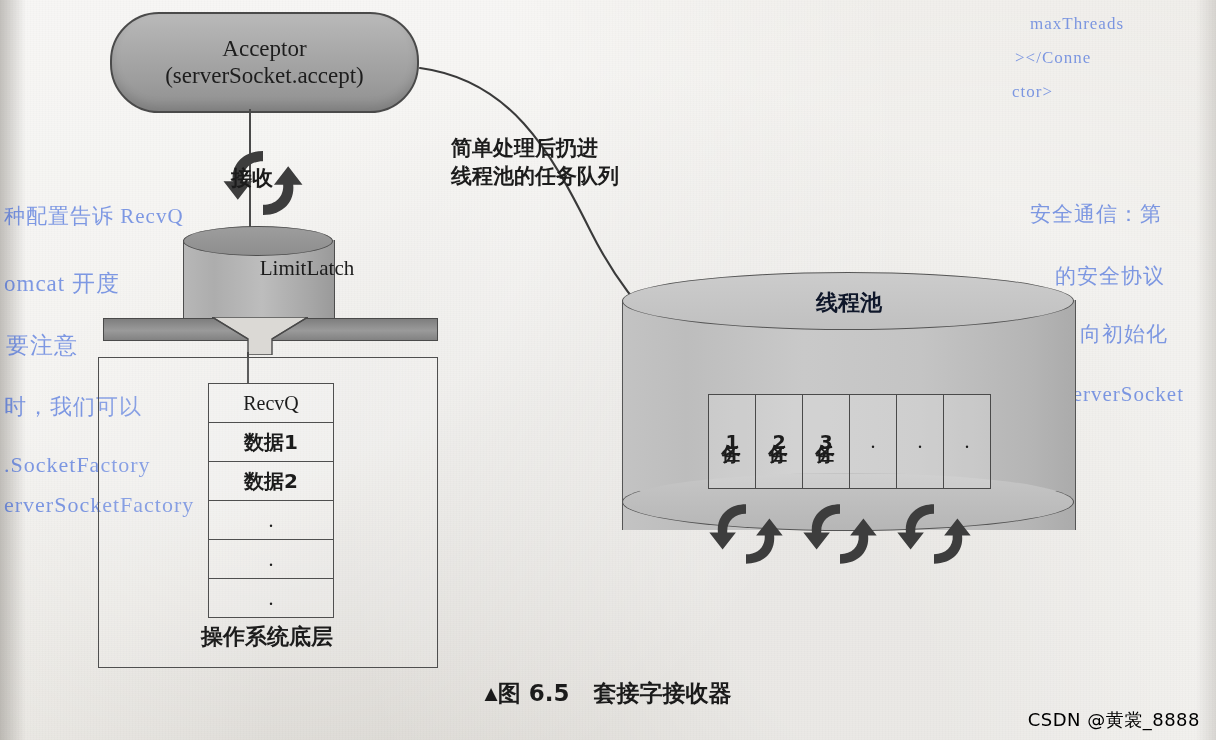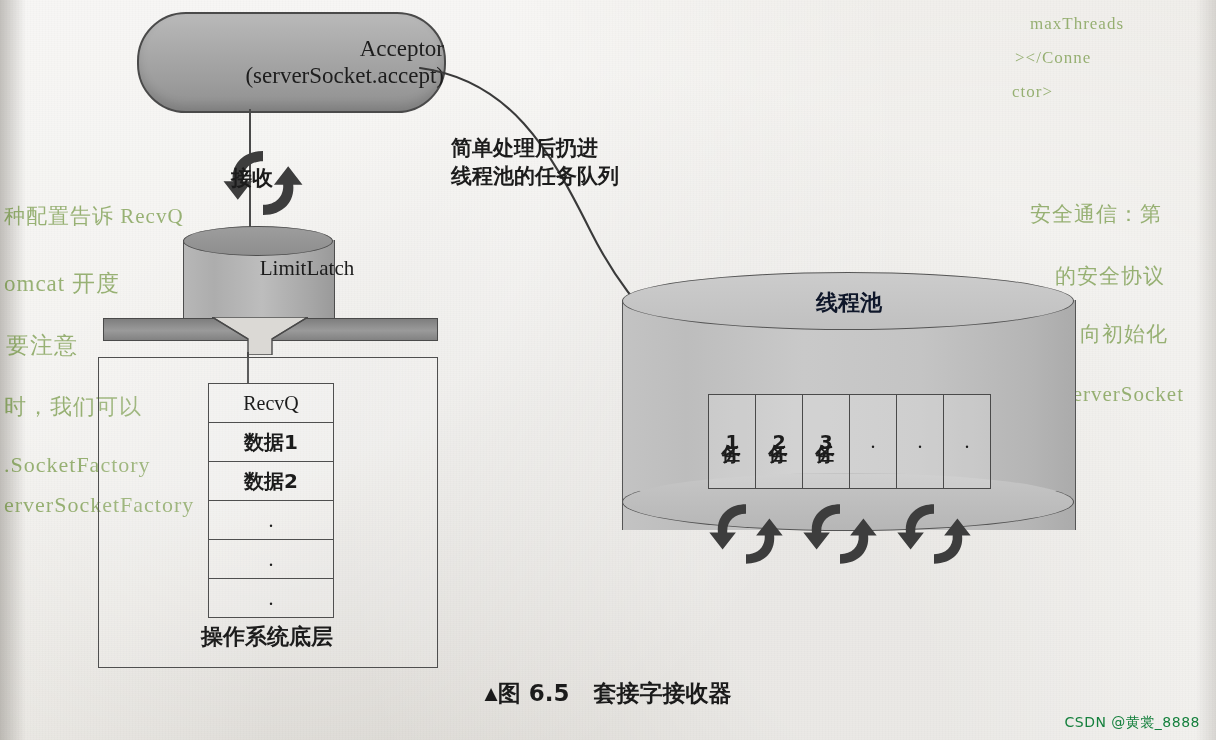--- a/index.html
+++ b/index.html
@@ -26,32 +26,32 @@
       repeating-linear-gradient(90deg, rgba(0,0,0,.030) 0 1px, rgba(0,0,0,0) 1px 3px);
   }
   
   #edgeL{position:absolute;left:0;top:0;width:26px;height:740px;
     background:linear-gradient(90deg,rgba(150,146,140,.55),rgba(150,146,140,0));}
   #edgeR{position:absolute;right:0;top:0;width:20px;height:740px;
     background:linear-gradient(270deg,rgba(150,146,140,.28),rgba(150,146,140,0));}
 
   
   .ghost{
-    position:absolute;color:#4d7c0f;opacity:.55;
+    position:absolute;color:#1d4ed8;opacity:.55;
     font-family:"Liberation Serif","DejaVu Serif",serif;
     white-space:nowrap;pointer-events:none;letter-spacing:1px;
   }
 
   
   #acceptor{
-    position:absolute;left:137px;top:12px;width:305px;height:97px;
+    position:absolute;left:110px;top:12px;width:305px;height:97px;
     border:2px solid #4a4a4a;border-radius:49px;
     background:linear-gradient(180deg,#b9b9b9 0%,#a9a9a9 38%,#9c9c9c 72%,#8f8f8f 100%);
     box-shadow:inset 0 -6px 10px rgba(0,0,0,.12);
-    display:flex;flex-direction:column;align-items:flex-end;justify-content:center;
+    display:flex;flex-direction:column;align-items:center;justify-content:center;
     line-height:1.15;
   }
   #acceptor .t1{font-size:23px;color:#1d1d1d;}
   #acceptor .t2{font-size:23px;color:#1d1d1d;}
 
   
   #limitlatch{position:absolute;left:183px;top:226px;width:152px;height:96px;}
   #ll-body{position:absolute;left:0;top:14px;width:150px;height:80px;
     border-left:1.6px solid #4d4d4d;border-right:1.6px solid #4d4d4d;
     background:linear-gradient(90deg,#b7b7b7 0%,#adadad 20%,#bdbdbd 52%,#a6a6a6 85%,#9a9a9a 100%);}
@@ -111,21 +111,21 @@
     font-family:"DejaVu Sans","Liberation Sans",sans-serif;font-weight:600;
     font-size:19px;color:#1c1c1c;letter-spacing:1px;}
   #taskq .dot{font-size:20px;color:#1c1c1c;font-family:"Liberation Serif",serif;}
 
   
   #caption{position:absolute;left:0;top:678px;width:1216px;text-align:center;
     font-size:23px;color:#1b1b1b;font-family:"DejaVu Sans","Liberation Sans",sans-serif;font-weight:600;}
   #caption .tri{font-size:17px;vertical-align:2px;}
 
   
-  #wm{position:absolute;right:16px;bottom:8px;font-size:14px;color:#15803d;
+  #wm{position:absolute;right:16px;bottom:8px;font-size:18px;color:#000000;
     font-family:"DejaVu Sans","Liberation Sans",sans-serif;letter-spacing:.5px;}
 
   
   #notetext{position:absolute;left:451px;top:134px;width:210px;text-align:left;
     font-size:21px;line-height:1.35;color:#1c1c1c;
     font-family:"DejaVu Sans","Liberation Sans",sans-serif;font-weight:600;}
 
   .recv-lbl{position:absolute;font-family:"DejaVu Sans","Liberation Sans",sans-serif;
     font-weight:700;font-size:21px;color:#1b1b1b;}
 </style>

